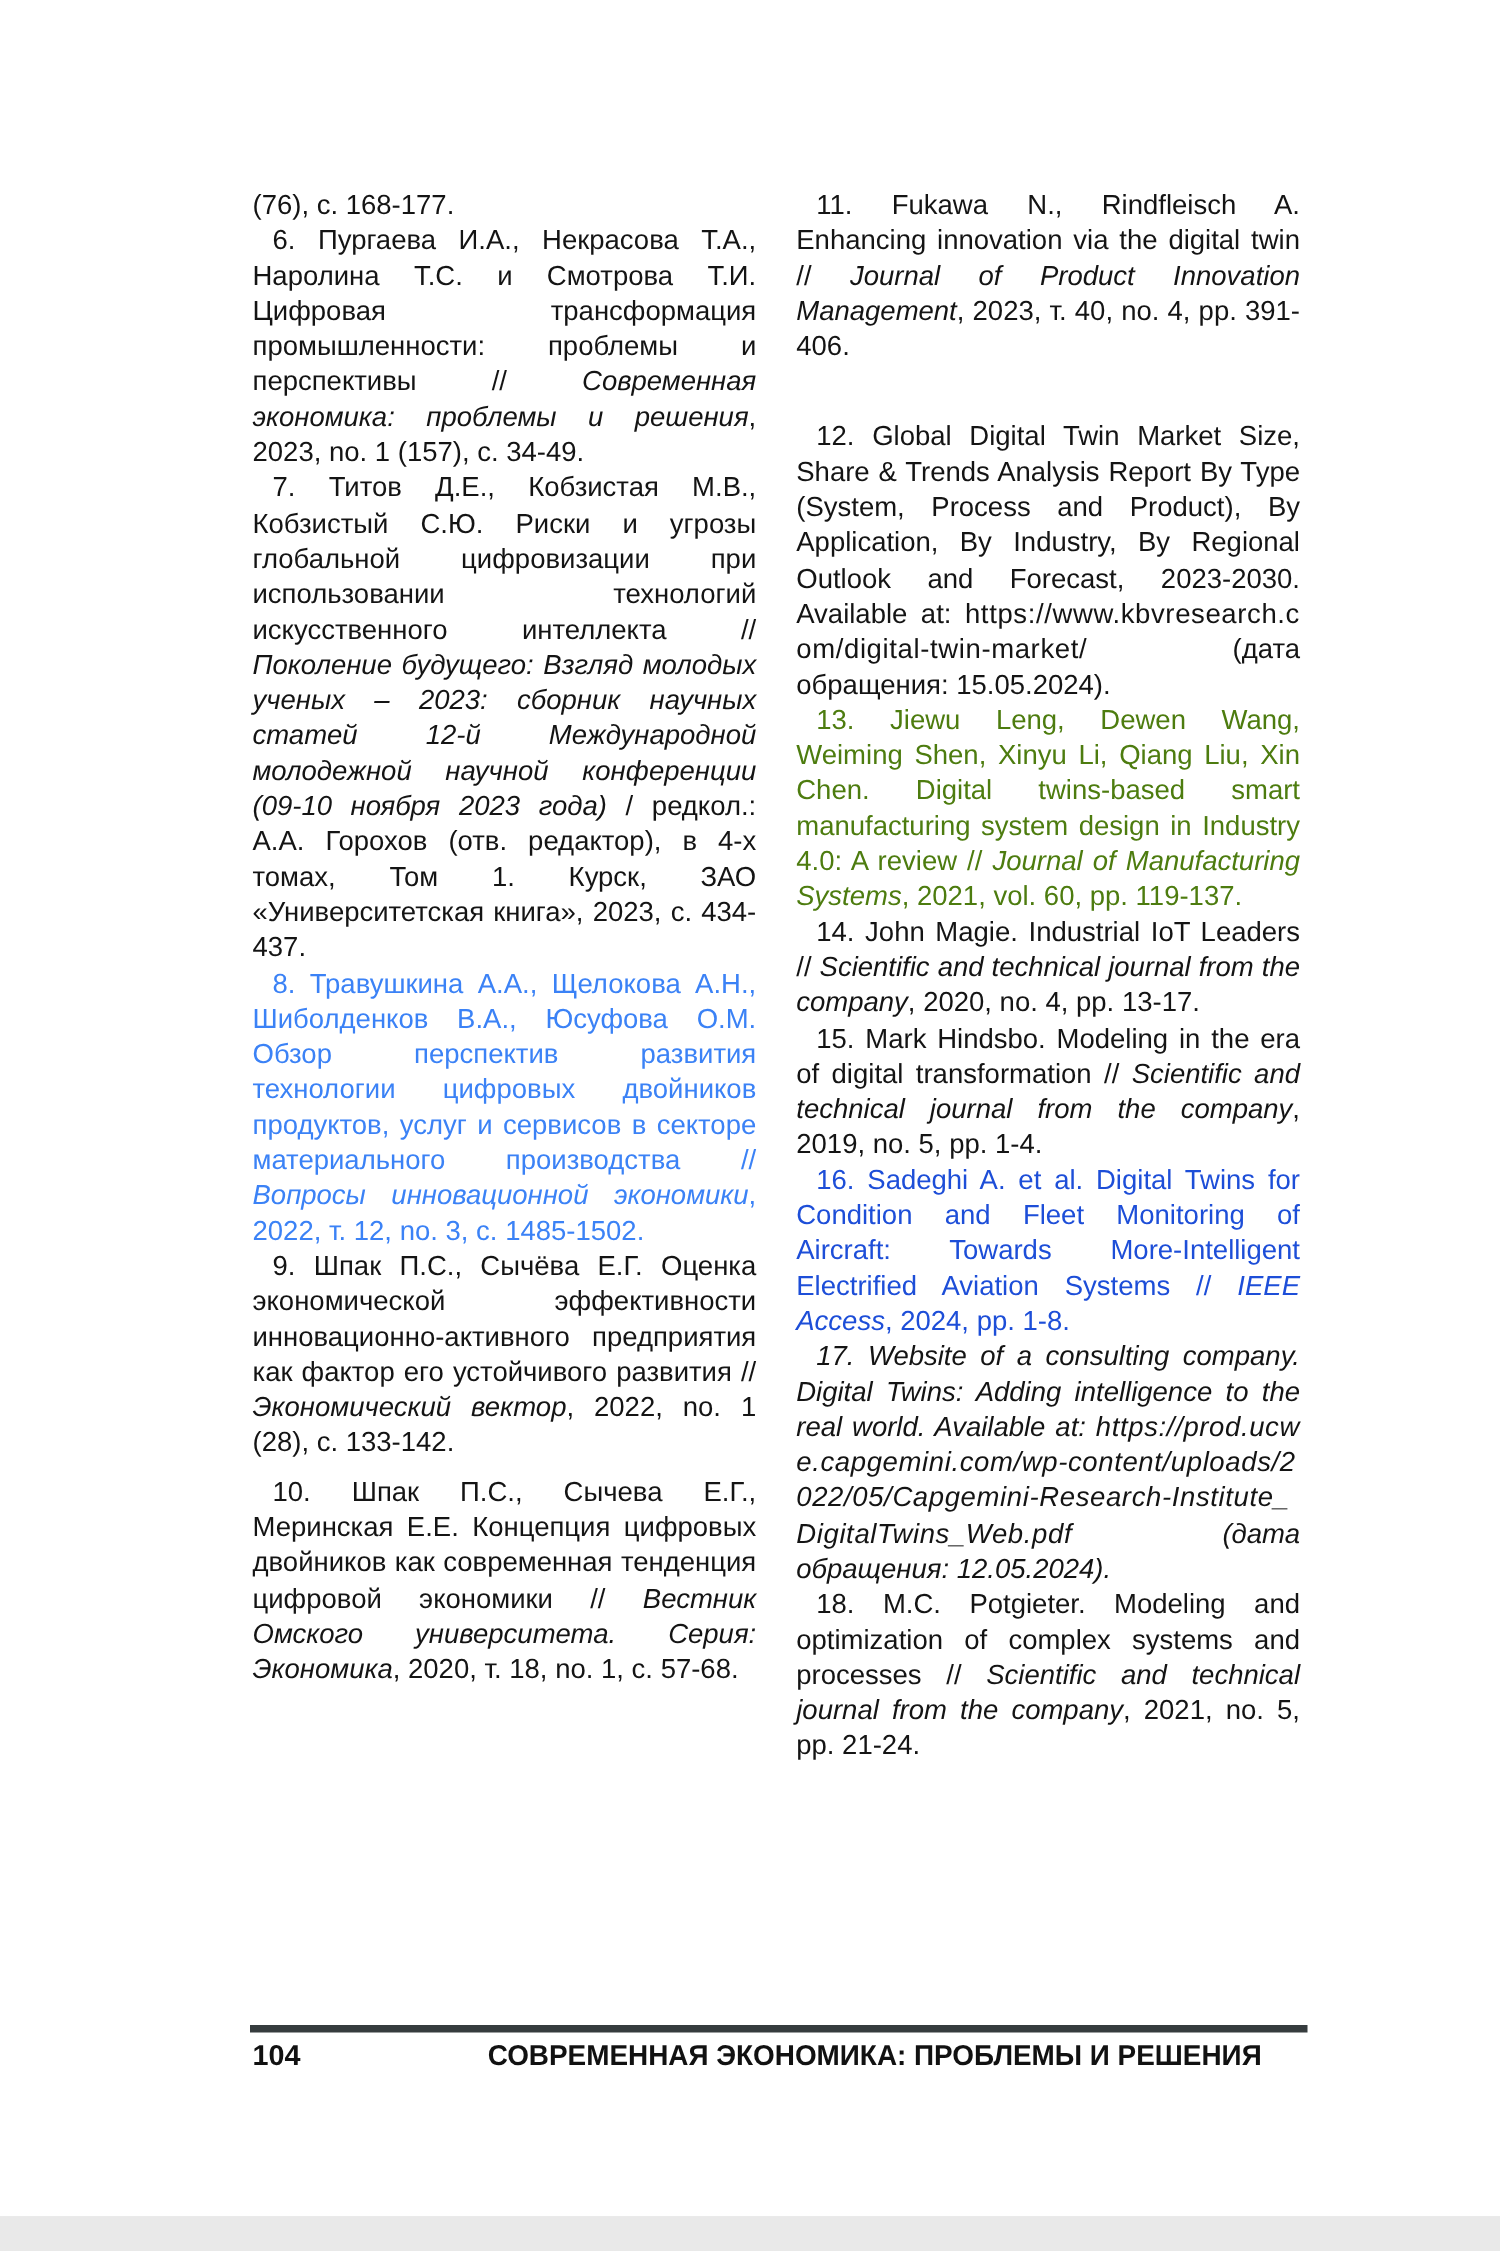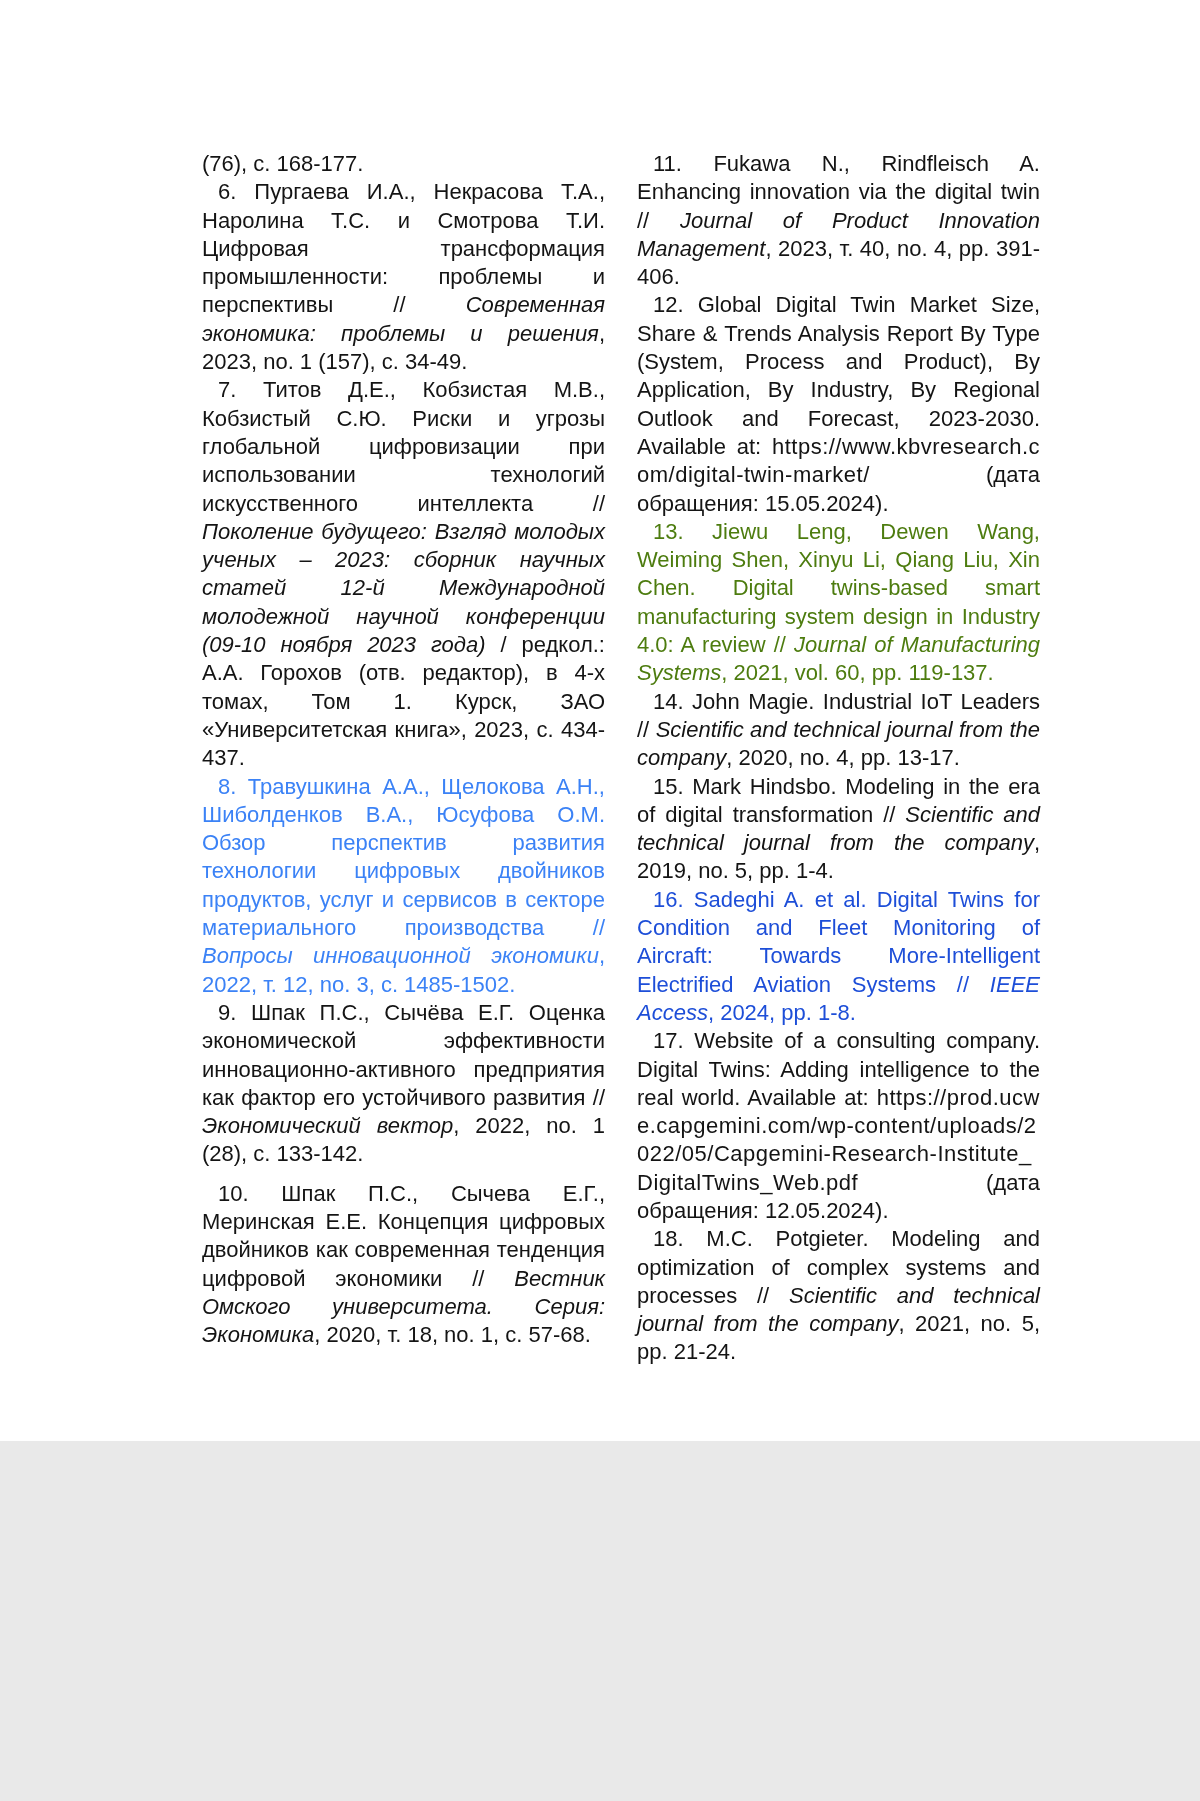--- a/index.html
+++ b/index.html
@@ -1,19 +1,19 @@
 <!DOCTYPE html>
 <html lang="ru"><head>
 <meta charset="utf-8">
 <style>
   html, body { margin: 0; padding: 0; background: #e9e9e9; }
   .page {
     position: relative;
     width: 1200px;
-    height: 1441px;
+    height: 1773px;
     background: #ffffff;
     margin: 0 auto;
     font-family: "Liberation Sans", "DejaVu Sans", sans-serif;
     overflow: hidden;
   }
   .col {
     position: absolute;
     top: 150px;
     width: 403px;
   }
@@ -76,26 +76,26 @@
     <div class="col col-left" id="col-left">
         <p class="ref cont" lang="ru" style="color: rgb(20, 20, 20);"><span>(76), с. 168-177.</span></p>
         <p class="ref" lang="ru" style="color: rgb(20, 20, 20);"><span>6. Пургаева И.А., Некрасова Т.А., Наролина Т.С. и Смотрова Т.И. Цифровая трансформация промышленности: проблемы и перспективы // </span><span class="it">Современная экономика: проблемы и решения</span><span>, 2023, no. 1 (157), с. 34-49.</span></p>
         <p class="ref" lang="ru" style="color: rgb(20, 20, 20);"><span>7. Титов Д.Е., Кобзистая М.В., Кобзистый С.Ю. Риски и угрозы глобальной цифровизации при использовании технологий искусственного интеллекта // </span><span class="it">Поколение будущего: Взгляд молодых ученых – 2023: сборник научных статей 12-й Международной молодежной научной конференции (09-10 ноября 2023 года)</span><span> / редкол.: А.А. Горохов (отв. редактор), в 4-х томах, Том 1. Курск, ЗАО «Университетская книга», 2023, с. 434-437.</span></p>
         <p class="ref" lang="ru" style="color: #3b82f6;"><span>8. Травушкина А.А., Щелокова А.Н., Шиболденков В.А., Юсуфова О.М. Обзор перспектив развития технологии цифровых двойников продуктов, услуг и сервисов в секторе материального производства // </span><span class="it">Вопросы инновационной экономики</span><span>, 2022, т. 12, no. 3, с. 1485-1502.</span></p>
         <p class="ref" lang="ru" style="color: rgb(20, 20, 20);"><span>9. Шпак П.С., Сычёва Е.Г. Оценка экономической эффективности инновационно-активного предприятия как фактор его устойчивого развития // </span><span class="it">Экономический вектор</span><span>, 2022, no. 1 (28), с. 133-142.</span></p>
         <p class="ref" lang="ru" style="color: rgb(20, 20, 20); margin-top: 11px;"><span>10. Шпак П.С., Сычева Е.Г., Меринская Е.Е. Концепция цифровых двойников как современная тенденция цифровой экономики // </span><span class="it">Вестник Омского университета. Серия: Экономика</span><span>, 2020, т. 18, no. 1, с. 57-68.</span></p>
       </div>
     <div class="col col-right" id="col-right">
         <p class="ref" lang="en" style="color: rgb(20, 20, 20);"><span>11. Fukawa N., Rindfleisch A. Enhancing innovation via the digital twin // </span><span class="it">Journal of Product Innovation Management</span><span>, 2023, т. 40, no. 4, pp. 391-406.</span></p>
-        <p class="ref" lang="en" style="color: rgb(20, 20, 20);"><span>12. Global Digital Twin Market Size, Share &amp; Trends Analysis Report By Type (System, Process and Product), By Application, By Industry, By Regional Outlook and Forecast, 2023-2030. Available at: </span><span class="url">https://www.kbvresearch.com/digital-twin-market/</span><span> (дата обращения: 15.05.2024).</span></p>
+        <p class="ref" lang="en" style="color: rgb(20, 20, 20); margin-top: 44px;"><span>12. Global Digital Twin Market Size, Share &amp; Trends Analysis Report By Type (System, Process and Product), By Application, By Industry, By Regional Outlook and Forecast, 2023-2030. Available at: </span><span class="url">https://www.kbvresearch.com/digital-twin-market/</span><span> (дата обращения: 15.05.2024).</span></p>
         <p class="ref" lang="en" style="color: #4d7c0f;"><span>13. Jiewu Leng, Dewen Wang, Weiming Shen, Xinyu Li, Qiang Liu, Xin Chen. Digital twins-based smart manufacturing system design in Industry 4.0: A review // </span><span class="it">Journal of Manufacturing Systems</span><span>, 2021, vol. 60, pp. 119-137.</span></p>
         <p class="ref" lang="en" style="color: rgb(20, 20, 20);"><span>14. John Magie. Industrial IoT Leaders // </span><span class="it">Scientific and technical journal from the company</span><span>, 2020, no. 4, pp. 13-17.</span></p>
         <p class="ref" lang="en" style="color: rgb(20, 20, 20);"><span>15. Mark Hindsbo. Modeling in the era of digital transformation // </span><span class="it">Scientific and technical journal from the company</span><span>, 2019, no. 5, pp. 1-4.</span></p>
         <p class="ref" lang="en" style="color: #1d4ed8;"><span>16. Sadeghi A. et al. Digital Twins for Condition and Fleet Monitoring of Aircraft: Towards More-Intelligent Electrified Aviation Systems // </span><span class="it">IEEE Access</span><span>, 2024, pp. 1-8.</span></p>
-        <p class="ref" lang="en" style="color: rgb(20, 20, 20);"><span>17. Website of a consulting company. Digital Twins: Adding intelligence to the real world. Available at: </span><span class="url">https://prod.ucwe.capgemini.com/wp-content/uploads/2022/05/Capgemini-Research-Institute_DigitalTwins_Web.pdf</span><span> (дата обращения: 12.05.2024).</span></p>
+        <p class="ref" lang="en" style="color: rgb(20, 20, 20); font-style: italic;"><span>17. Website of a consulting company. Digital Twins: Adding intelligence to the real world. Available at: </span><span class="url">https://prod.ucwe.capgemini.com/wp-content/uploads/2022/05/Capgemini-Research-Institute_DigitalTwins_Web.pdf</span><span> (дата обращения: 12.05.2024).</span></p>
         <p class="ref" lang="en" style="color: rgb(20, 20, 20);"><span>18. M.C. Potgieter. Modeling and optimization of complex systems and processes // </span><span class="it">Scientific and technical journal from the company</span><span>, 2021, no. 5, pp. 21-24.</span></p>
       </div>
   </main>
 
   <div class="footer-rule" id="footer-rule" style="background: rgb(54, 60, 62);"></div>
 
   <footer class="footer">
     <span class="pagenum">104</span>
     <span class="journal">СОВРЕМЕННАЯ ЭКОНОМИКА: ПРОБЛЕМЫ И РЕШЕНИЯ</span>
   </footer>

